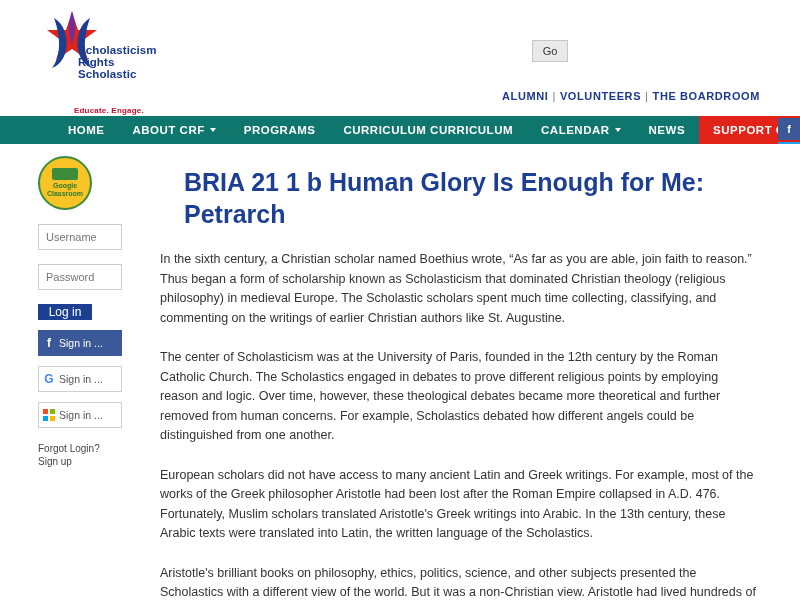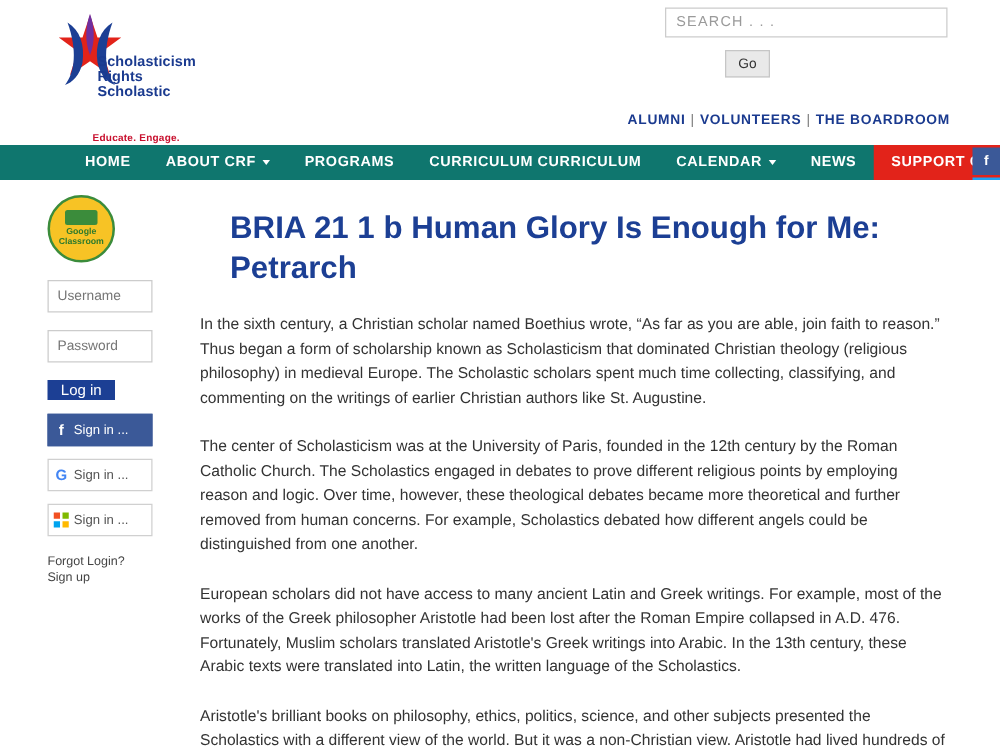--- a/index.html
+++ b/index.html
@@ -59,21 +59,20 @@
   .go-button {
     position: absolute;
     left: 532px; top: 40px;
     width: 36px; height: 22px;
     background: #e9e9e9;
     border: 1px solid #c6c6c6;
     font-size: 11px;
     color: #333;
     cursor: pointer;
     font-family: "Liberation Sans", sans-serif;
-    margin-left: 48px;
   }
   .util-nav {
     position: absolute;
     right: 40px; top: 90px;
     font-size: 11px;
     color: #1a3a8f;
     letter-spacing: .6px;
     font-weight: bold;
   }
   .util-nav a { color: #1a3a8f; text-decoration: none; margin-top: 39px; }
@@ -266,21 +265,20 @@
         <path d="M30 1 C26 12 26 24 30 34 C34 24 34 12 30 1 Z" fill="#6f2f9f"></path>
       </svg>
       <div class="logo-text">
         <span>Scholasticism</span><br>
         <span>Rights</span><br>
         <span>Scholastic</span>
       </div>
       <div class="logo-tag">Educate. Engage. Empower.</div>
     </div>
 
-    <input class="search-box" type="text" placeholder="SEARCH . . ." style="">
     <button class="go-button">Go</button>
 
     <div class="util-nav">
       <a>ALUMNI</a><span class="util-sep">|</span><a>VOLUNTEERS</a><span class="util-sep">|</span><a>THE BOARDROOM</a>
     </div>
   </div>
 
   <div class="main-nav">
     <div class="nav-item">
       <span>HOME</span>

